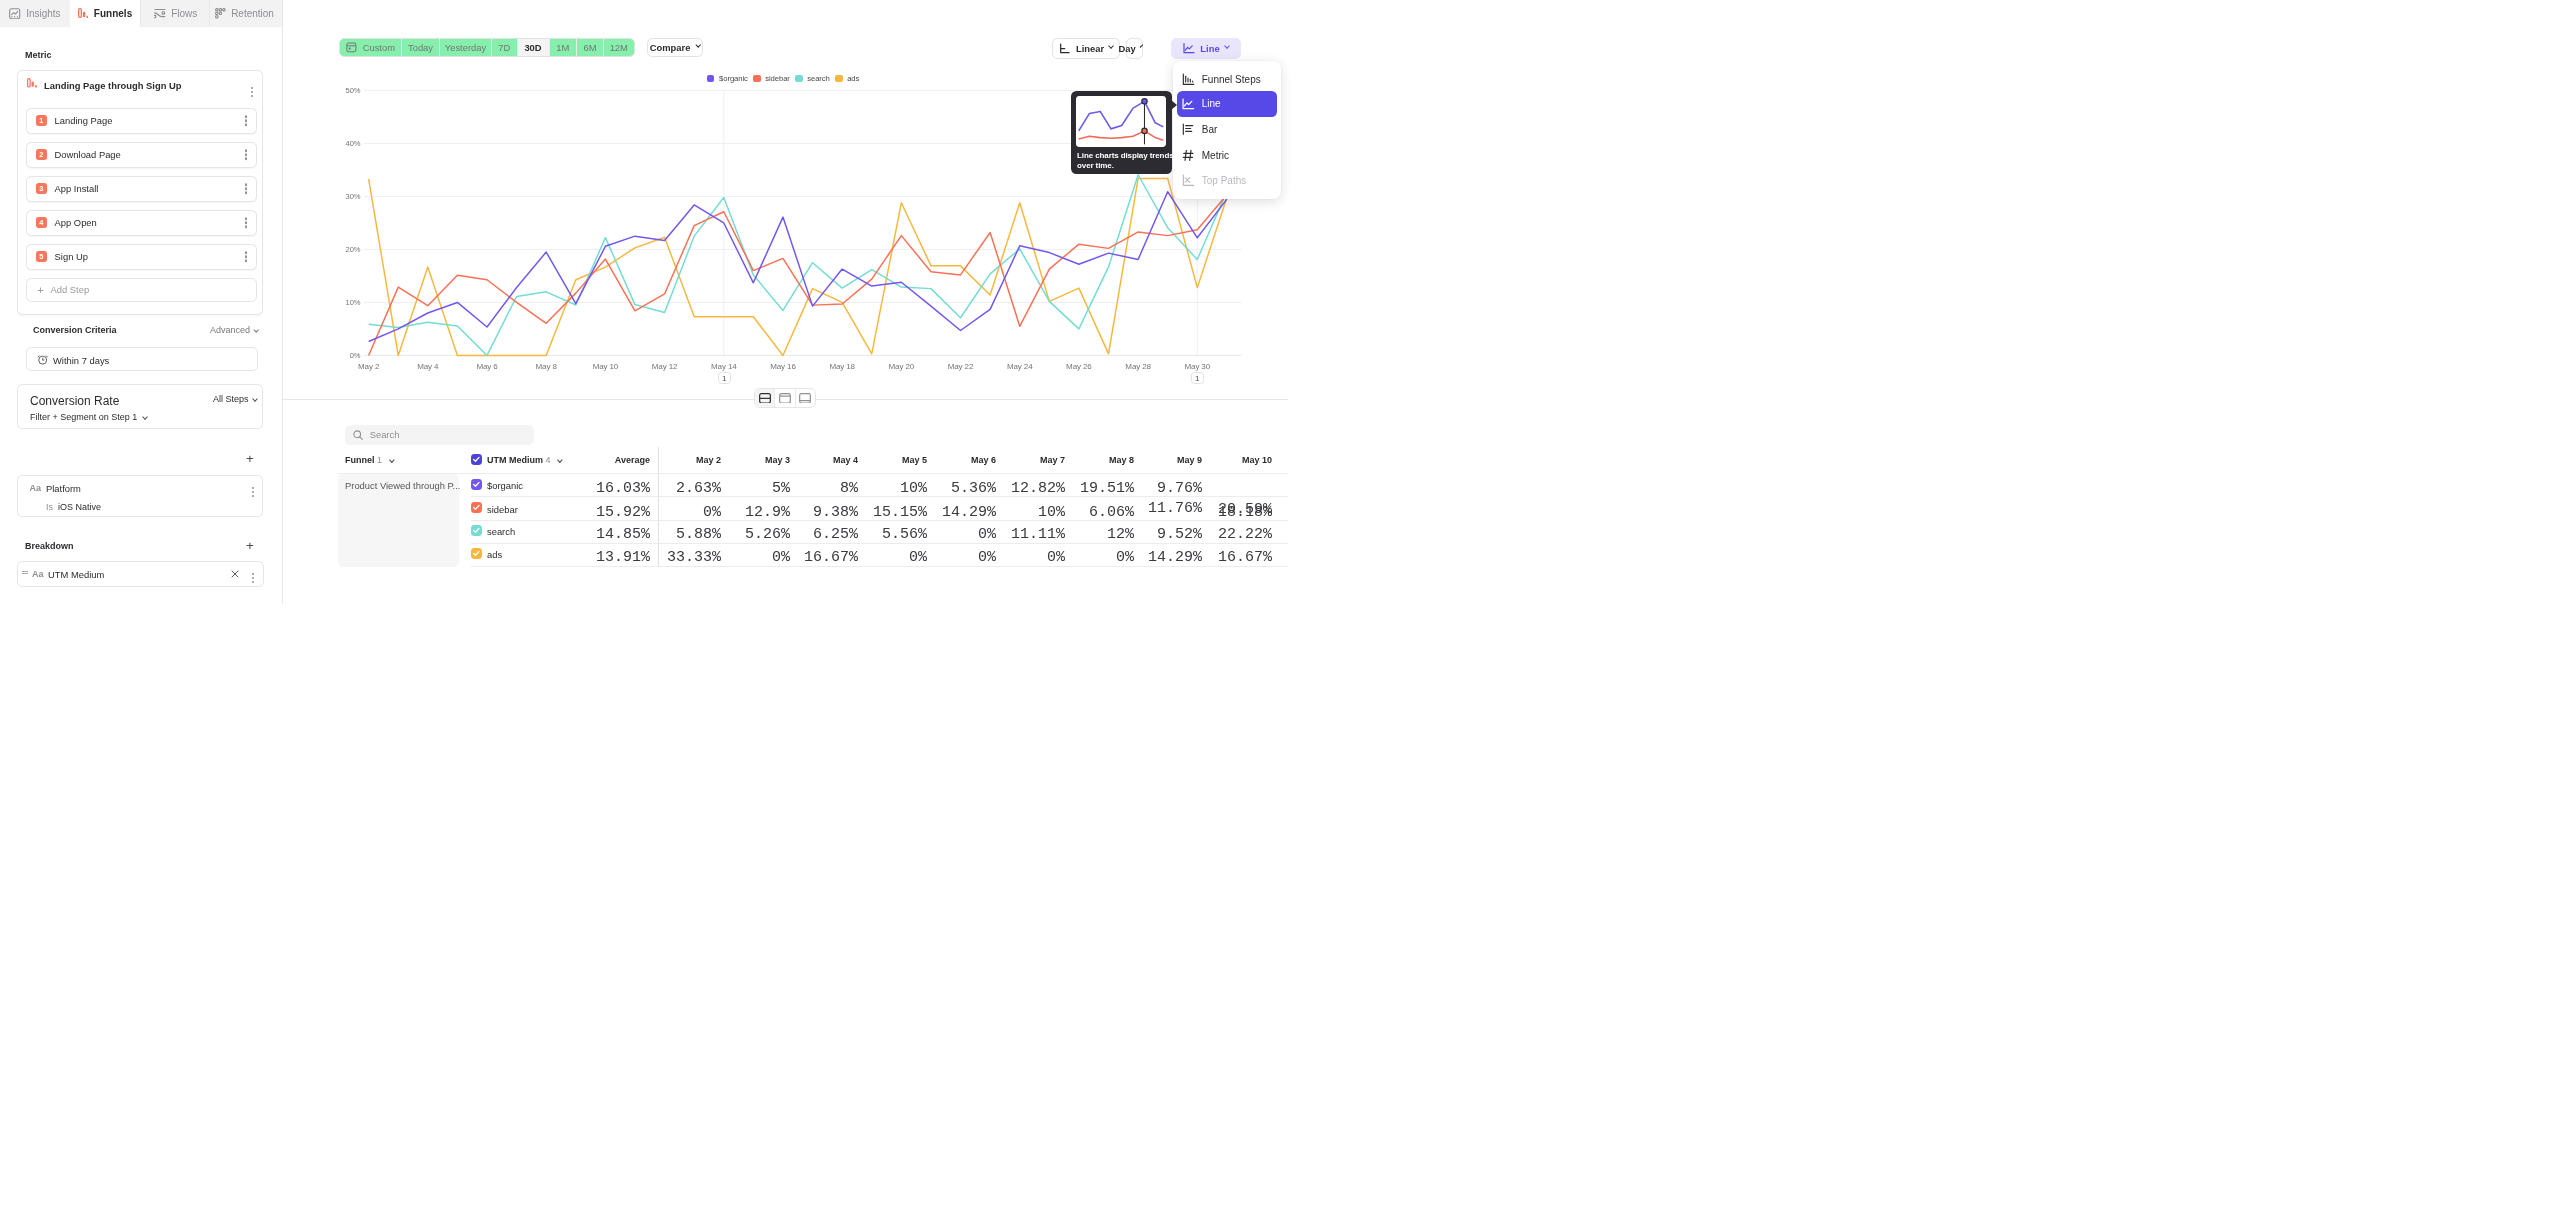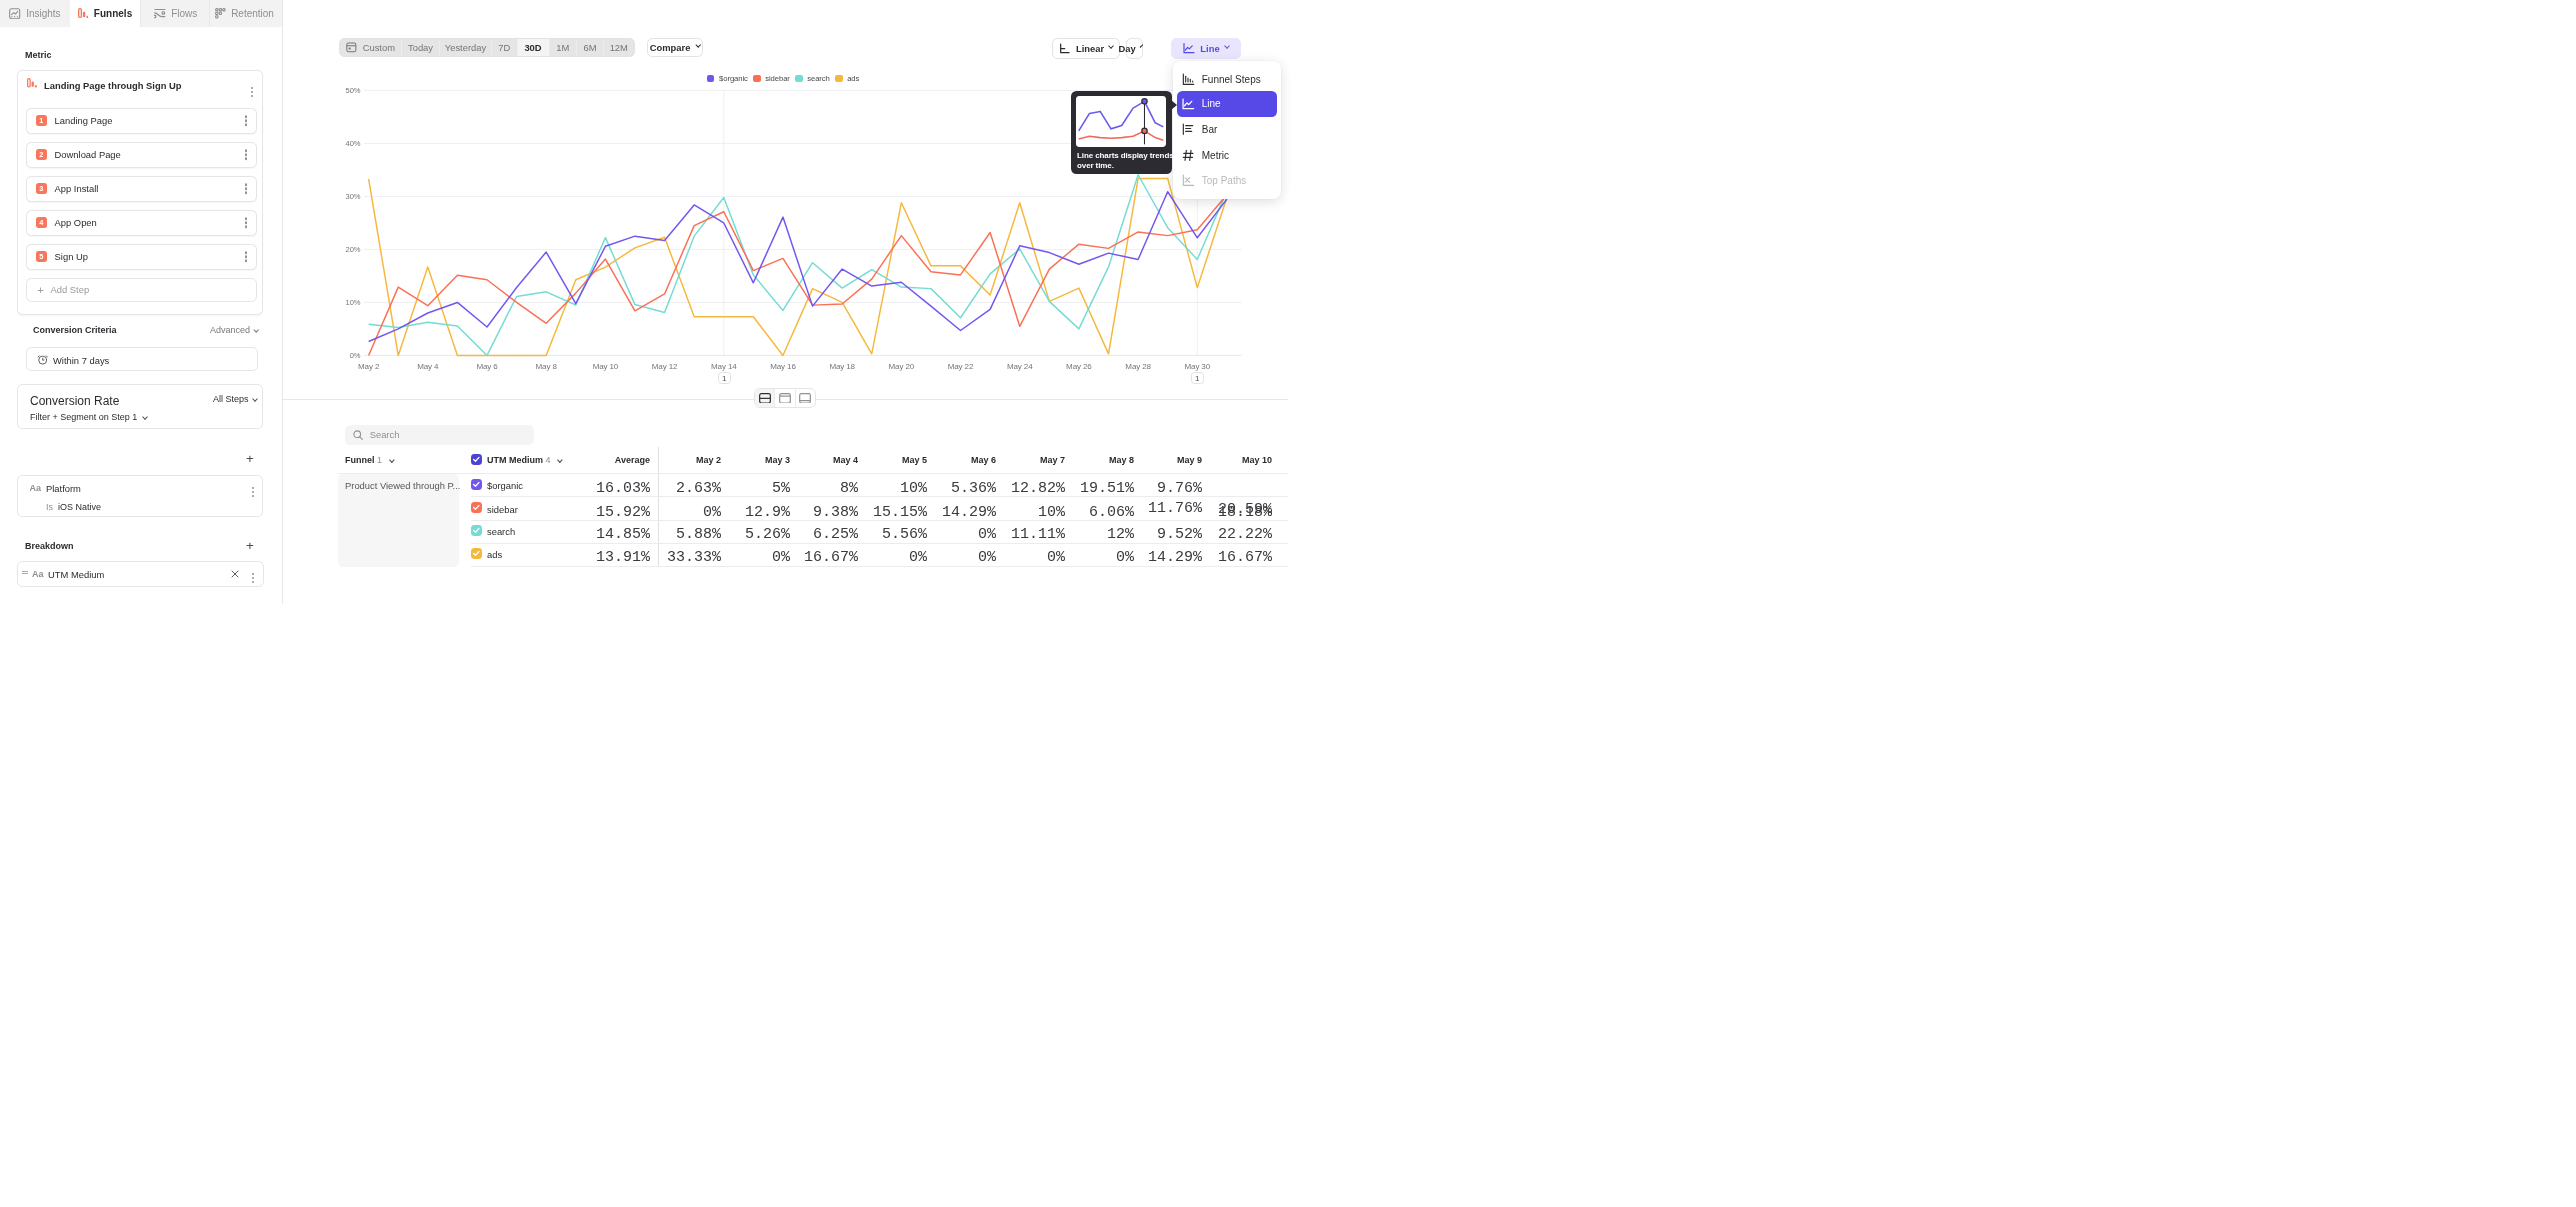--- a/index.html
+++ b/index.html
@@ -22,21 +22,21 @@
 .step .lbl { margin-left:8px; font-size:9.4px; color:#2c2c30; font-weight:500; }
 .kebab { position:absolute; right:8px; top:50%; transform:translateY(-50%); width:2.7px; }
 .kebab i, .kebab b { display:block; width:2.3px; height:2.3px; border-radius:50%; background:#8f8f94; margin:1.7px 0; }
 .plus { position:absolute; font-size:13.4px; color:#4a4a4f; font-weight:400; }
 .greylab { color:#8f8f94; }
 
 .btn { position:absolute; border:0.7px solid #e2e2e5; border-radius:5.4px; background:#fff; display:flex; align-items:center;
   justify-content:center; font-size:9.4px; color:#2c2c30; font-weight:700; }
 .chev { width:5.4px; height:5.4px; border-right:1.2px solid currentColor; border-bottom:1.2px solid currentColor;
   transform:rotate(45deg) translate(-0.7px,-0.7px); display:inline-block; margin-left:5.4px; margin-top:-2.7px; }
-#seg { position:absolute; left:339px; top:38px; height:19px; border:0.7px solid #e2e2e5; border-radius:5.4px; background:#e5e5e5;
+#seg { position:absolute; left:339px; top:38px; height:19px; border:0.7px solid #e2e2e5; border-radius:5.4px; background:#86efac;
   display:flex; align-items:stretch; overflow:hidden; }
 #seg .s { display:flex; align-items:center; justify-content:center; font-size:9.4px; color:#75757b; border-right:0.7px solid #ececee; }
 #seg .s:last-child { border-right:none; }
 #seg .s.on { background:#f4f4f5; color:#2c2c30; font-weight:700; }
 
 #menu { position:absolute; left:1173px; top:61px; width:108px; height:138px; background:#fff; border-radius:8px;
   box-shadow:0 2.7px 12px rgba(0,0,0,0.13), 0 0 0 0.7px rgba(0,0,0,0.02); z-index:30; }
 .mi { position:absolute; left:4px; width:100px; height:25.5px; display:flex; align-items:center; font-size:10px;
   color:#2c2c30; font-weight:500; border-radius:5.4px; }
 .mi svg { margin-left:5.4px; margin-right:6.7px; }

